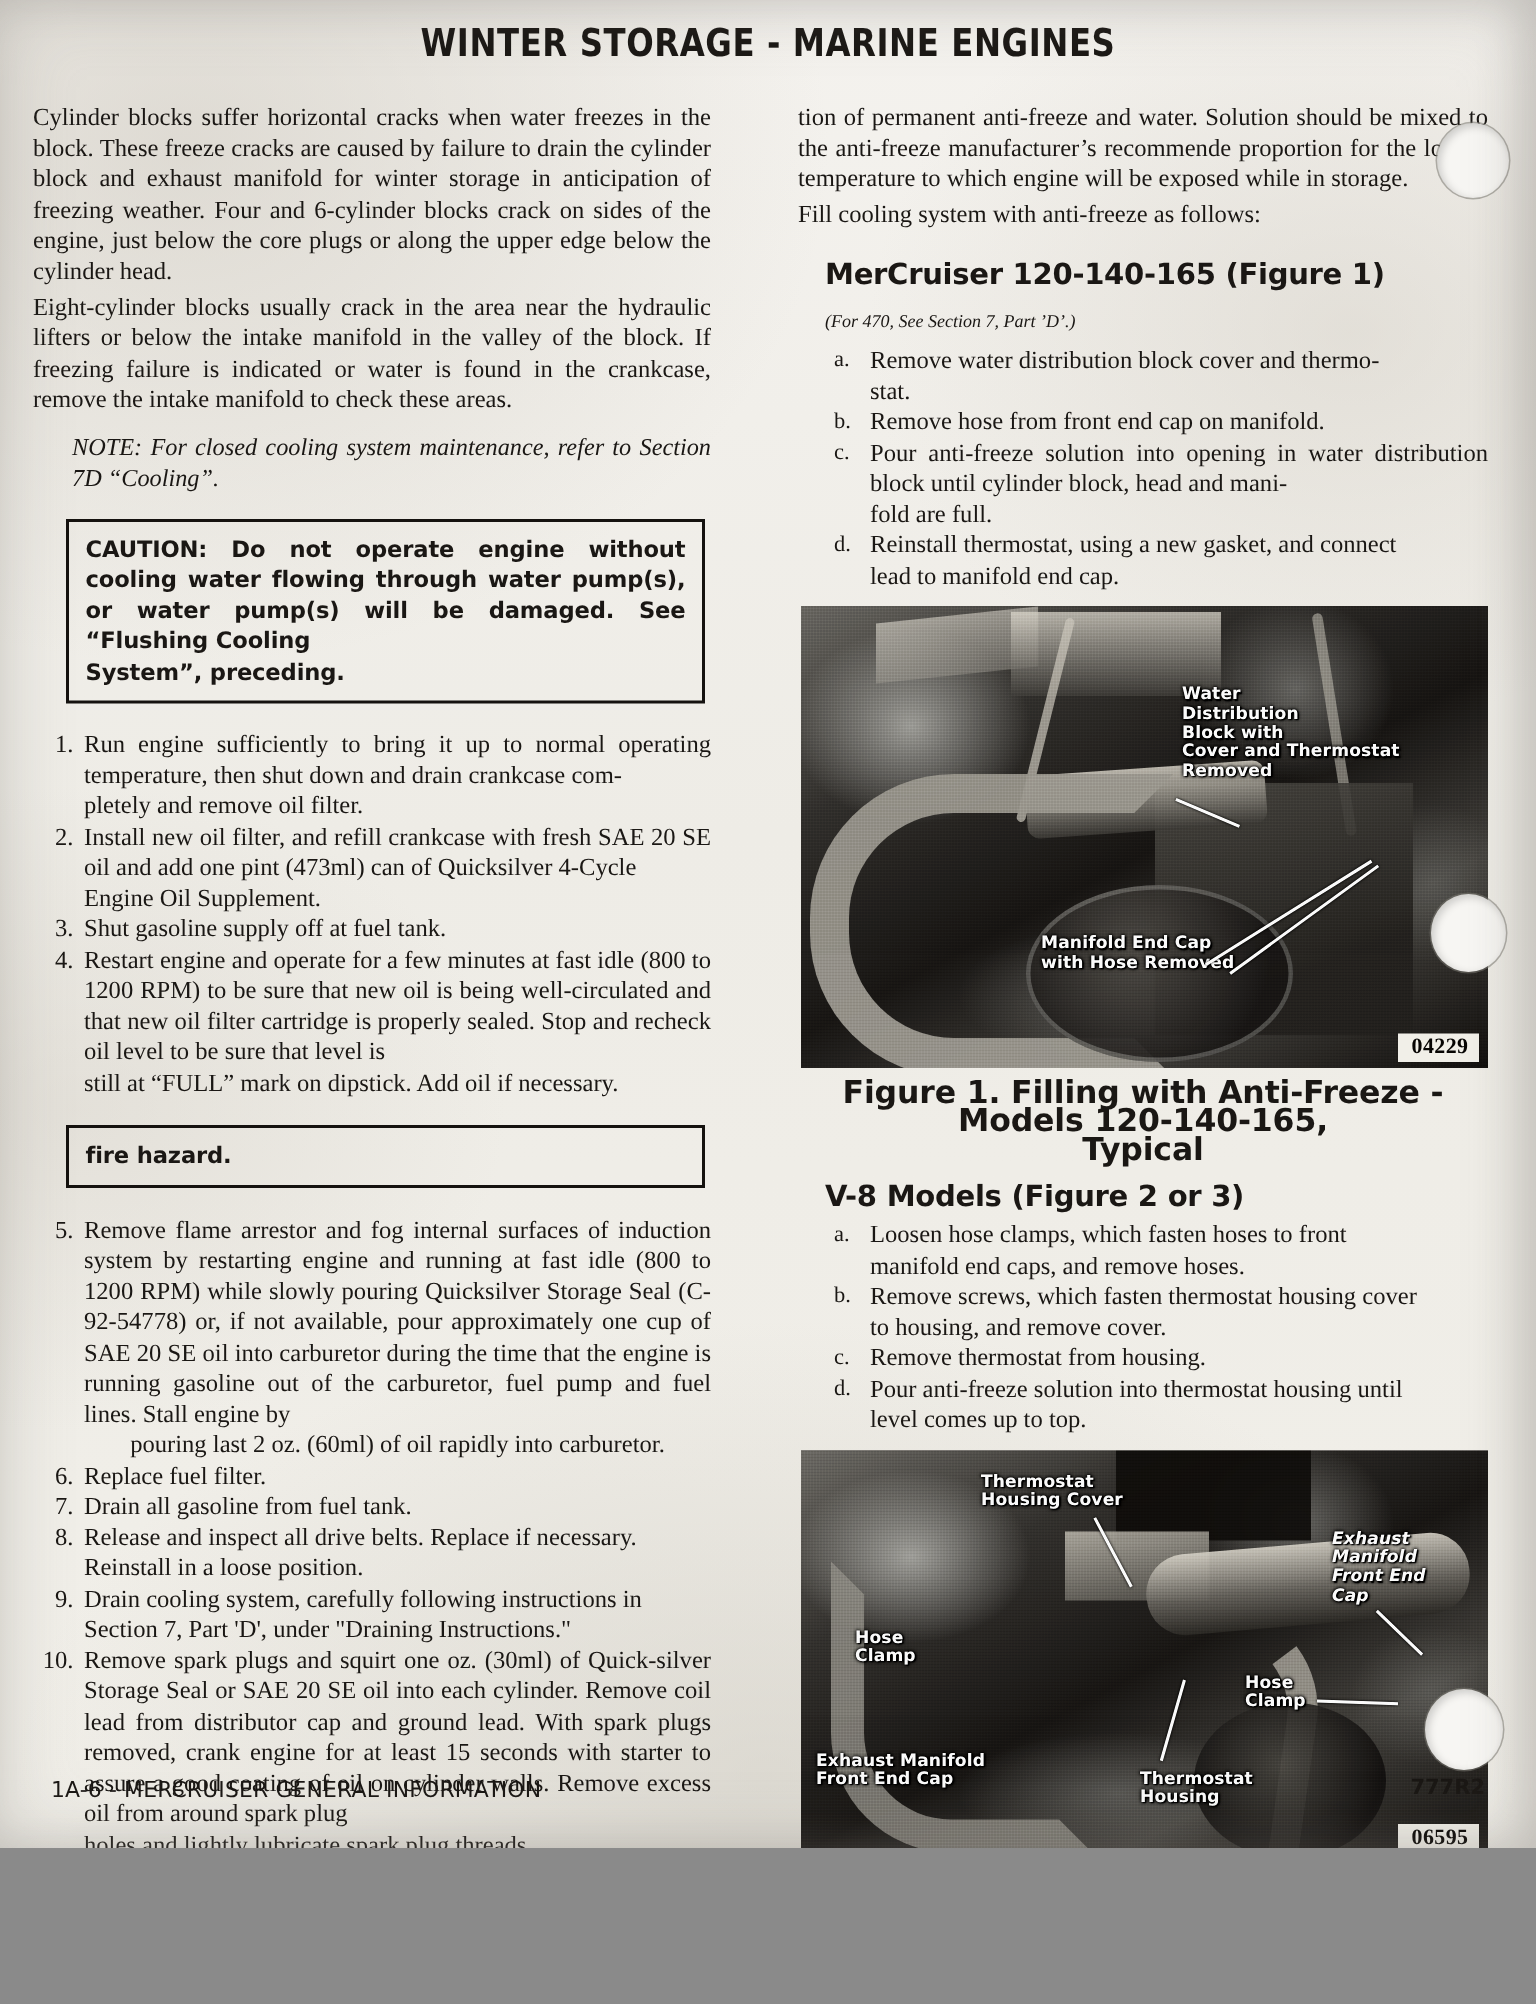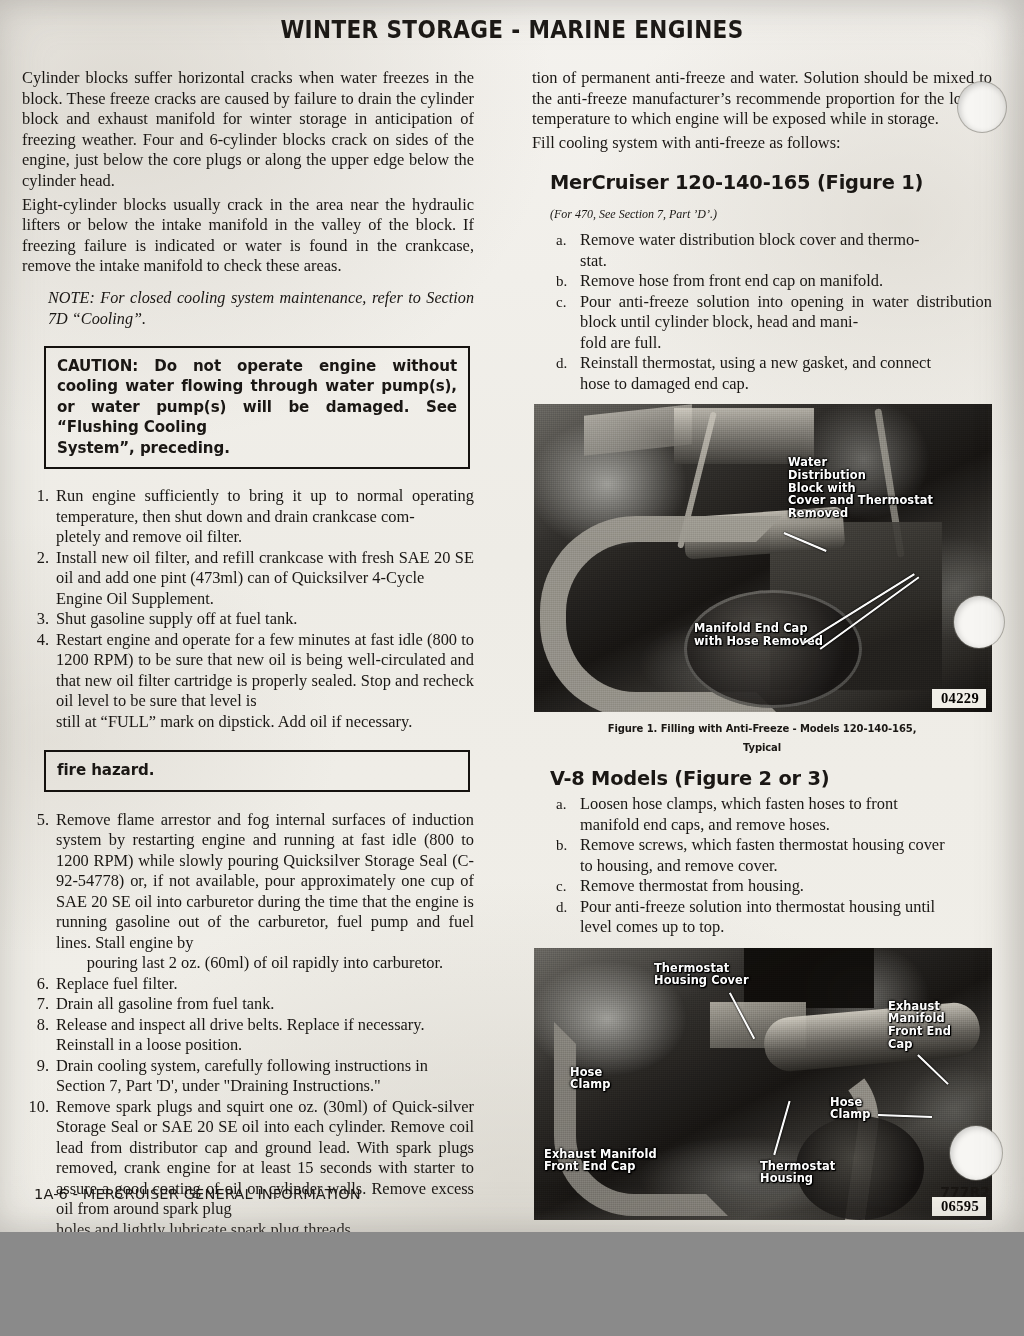--- a/index.html
+++ b/index.html
@@ -274,21 +274,21 @@
     font-family: Liberation Serif, serif;
     font-weight: bold;
     font-size: 14.6px;
     padding: 1px 7px 1px 9px;
     letter-spacing: .3px;
   }
 
   .figcaption {
     font-family: "DejaVu Sans", sans-serif;
     font-weight: bold;
-    font-size: 10px;
+    font-size: 21px;
     line-height: 19px;
     text-align: center;
     margin-top: 7px;
     letter-spacing: -.1px;
   }
   .figcaption .l2 { display: block; }
   .figcaption.one-line { text-align: center; }
 
   
   .footer-left {
@@ -430,21 +430,21 @@
         <span class="txt" style="text-align:left">Remove hose from front end cap on manifold.</span>
       </li>
       <li>
         <span class="marker">c.</span>
         <span class="txt">Pour anti-freeze solution into opening in water distribution block until cylinder block, head and mani-</span>
         <span class="txt" style="text-align:left">fold are full.</span>
       </li>
       <li>
         <span class="marker">d.</span>
         <span class="txt">Reinstall thermostat, using a new gasket, and connect</span>
-        <span class="txt" style="text-align:left">hose to damaged end cap.</span>
+        <span class="txt" style="text-align:left">lead to manifold end cap.</span>
       </li>
     </ol>
 
     <div class="figure" style="margin-top:10px;">
       <div class="photo photo-1">
         <div class="photo-base"></div>
         <div class="pshape valvecover"></div>
         <div class="pshape topbox"></div>
         <div class="pshape hose-a"></div>
         <div class="pshape hose-b"></div>
@@ -506,21 +506,21 @@
         <div class="pshape p2-manifold"></div>
         <div class="pshape p2-hose1"></div>
         <div class="pshape p2-hose2"></div>
         <div class="pshape p2-wheel"></div>
         <div class="grain"></div>
 
         <div class="plabel" style="left:120px; top:14px;">Thermostat
 Housing Cover</div>
         <div class="leader" style="left:196px; top:44px; width:52px; transform:rotate(62deg);"></div>
 
-        <div class="plabel" style="left:354px; top:52px;">Exhaust
+        <div class="plabel" style="left:354px; top:52px;font-style:italic;">Exhaust
 Manifold
 Front End
 Cap</div>
         <div class="leader" style="left:384px; top:106px; width:42px; transform:rotate(44deg);"></div>
 
         <div class="plabel" style="left:36px; top:118px;">Hose
 Clamp</div>
 
         <div class="plabel" style="left:296px; top:148px;">Hose
 Clamp</div>

